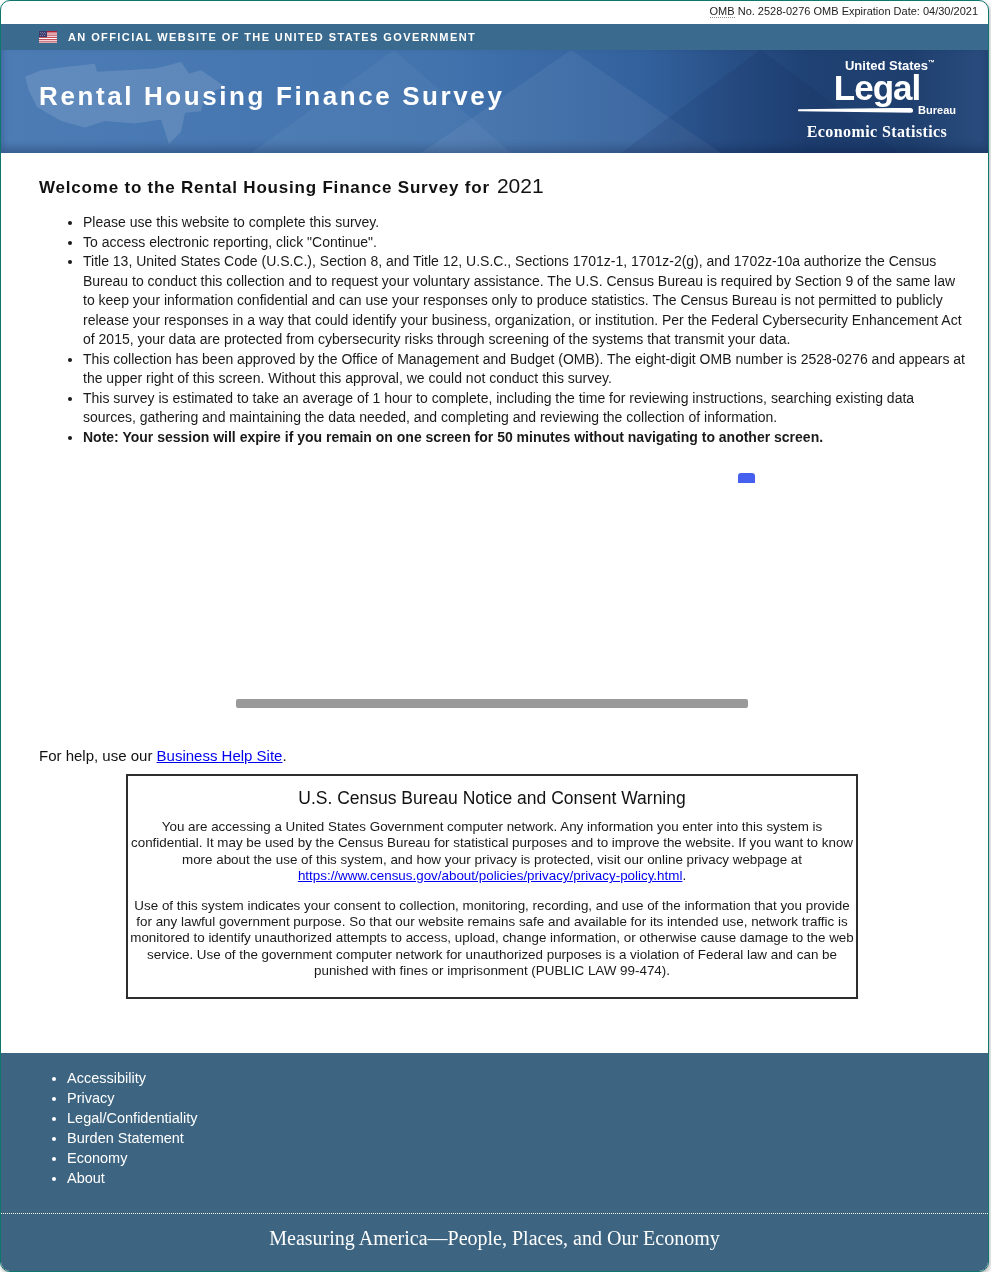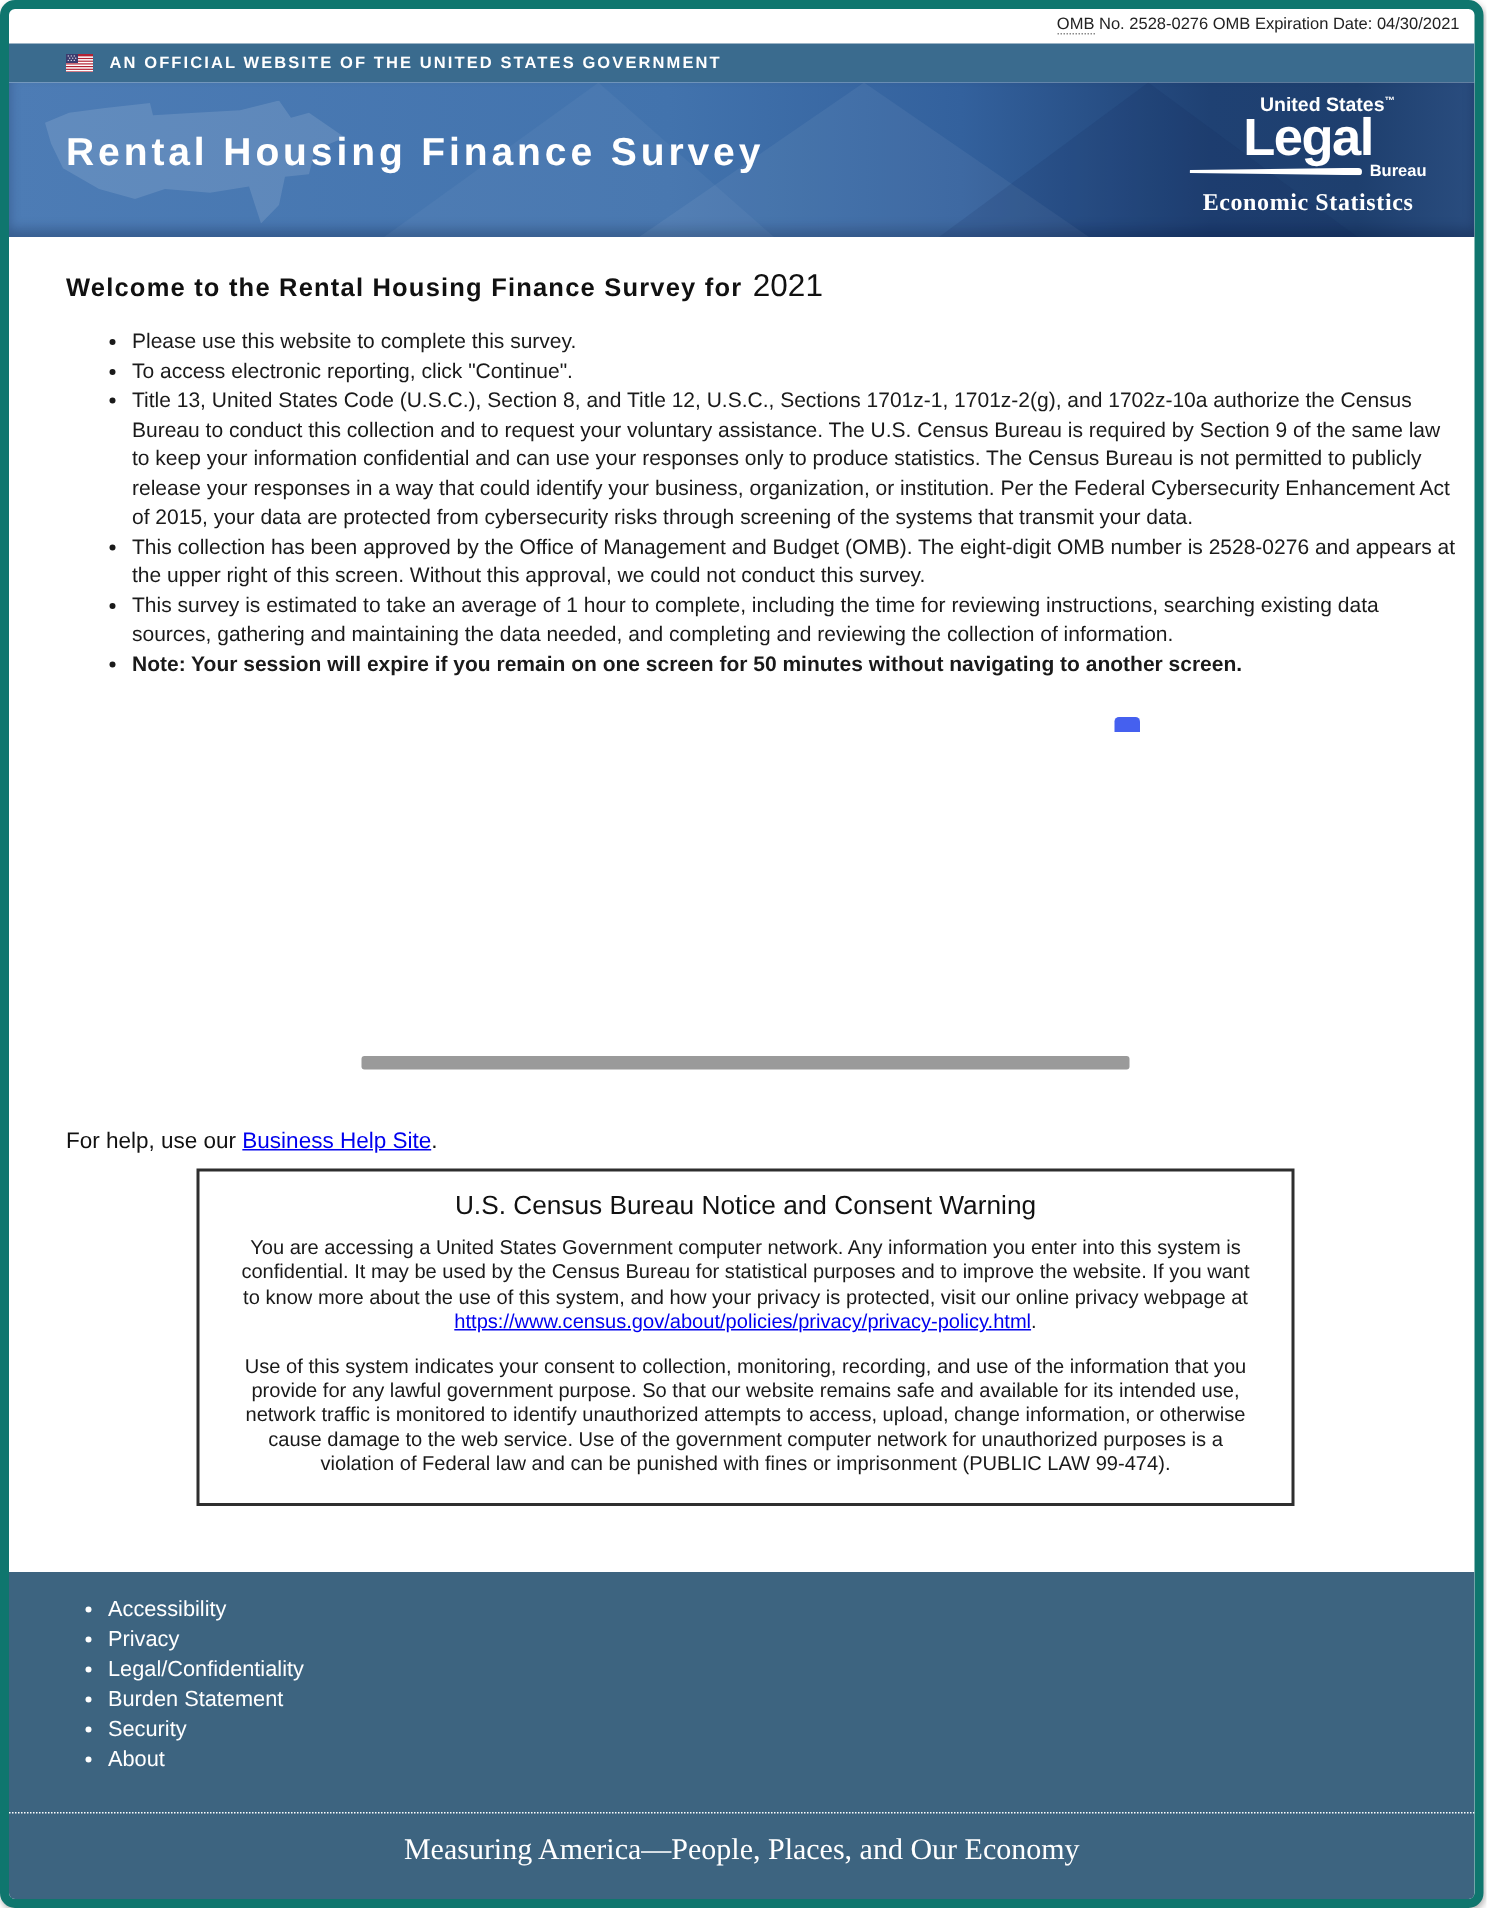--- a/index.html
+++ b/index.html
@@ -7,21 +7,21 @@
     --banner-blue:#3A6B8E;
     --footer-blue:#3D6480;
     --header-navy:#1E3F6E;
     --link-blue:#0000EE;
   }
   *{box-sizing:border-box;}
   html,body{margin:0;padding:0;background:#fff;}
   body{font-family:"Liberation Sans",sans-serif;}
   .page{
     width:989px;height:1272px;
-    border:6px solid #0f766e;border-radius:10px;
+    border:1px solid #0f766e;border-radius:10px;
     overflow:hidden;background:#fff;position:relative;
     display:flex;flex-direction:column;
     box-shadow:1px 2px 4px rgba(0,0,0,0.3);
   }
   
   .omb-bar{height:23px;padding:4px 10px 0 0;text-align:right;font-size:11px;color:#222;flex:0 0 auto;}
   .omb-bar .dotted{border-bottom:1px dotted #8a8a8a;}
   
   .official-banner{height:26px;background:var(--banner-blue);display:flex;align-items:center;padding-left:38px;flex:0 0 auto;}
   .flag{width:18px;height:12px;margin-right:11px;flex:0 0 auto;}
@@ -61,21 +61,21 @@
   .continue-btn{
     position:absolute;left:125px;top:5px;width:735px;height:226px;
     background:var(--button-blue);border:none;border-radius:28px;
     color:#fff;font-family:"Liberation Sans",sans-serif;font-size:90px;font-weight:bold;
     cursor:pointer;display:flex;align-items:center;justify-content:center;
   }
   
   .help-line{margin:24px 0 0 38px;font-size:15px;color:#111;}
   a{color:var(--link-blue);text-decoration:underline;cursor:pointer;}
   
-  .notice-box{margin:10px 0 0 125px;width:732px;border:2px solid #2e2e2e;padding:10px 24px 4px;text-align:center;}
+  .notice-box{margin:10px 0 0 125px;width:732px;border:2px solid #2e2e2e;padding:10px 0 4px;text-align:center;}
   .notice-title{font-size:17.5px;font-weight:normal;color:#111;margin:2px 0 10px;}
   .notice-p{font-size:13.4px;line-height:16.4px;color:#1a1a1a;margin:0 1px 13px;}
   
   footer{flex:0 0 auto;background:var(--footer-blue);color:#fff;}
   .footer-links{list-style:disc;margin:0;padding:15px 0 25px 66px;font-size:14.5px;}
   .footer-links li{line-height:20px;cursor:pointer;}
   .tagline-bar{border-top:1px dotted #fff;text-align:center;padding:13px 0 21px;font-family:"Liberation Serif",serif;font-size:20px;}
 </style>
 </head>
 <body>
@@ -153,19 +153,19 @@
       <p class="notice-p">Use of this system indicates your consent to collection, monitoring, recording, and use of the information that you provide for any lawful government purpose. So that our website remains safe and available for its intended use, network traffic is monitored to identify unauthorized attempts to access, upload, change information, or otherwise cause damage to the web service. Use of the government computer network for unauthorized purposes is a violation of Federal law and can be punished with fines or imprisonment (PUBLIC LAW 99-474).</p>
     </div>
   </main>
 
   <footer>
     <ul class="footer-links">
       <li>Accessibility</li>
       <li>Privacy</li>
       <li>Legal/Confidentiality</li>
       <li>Burden Statement</li>
-      <li>Security</li>
+      <li>Economy</li>
       <li>About</li>
     </ul>
     <div class="tagline-bar">Measuring America—People, Places, and Our Economy</div>
   </footer>
 
 </div>
 
 </body></html>

